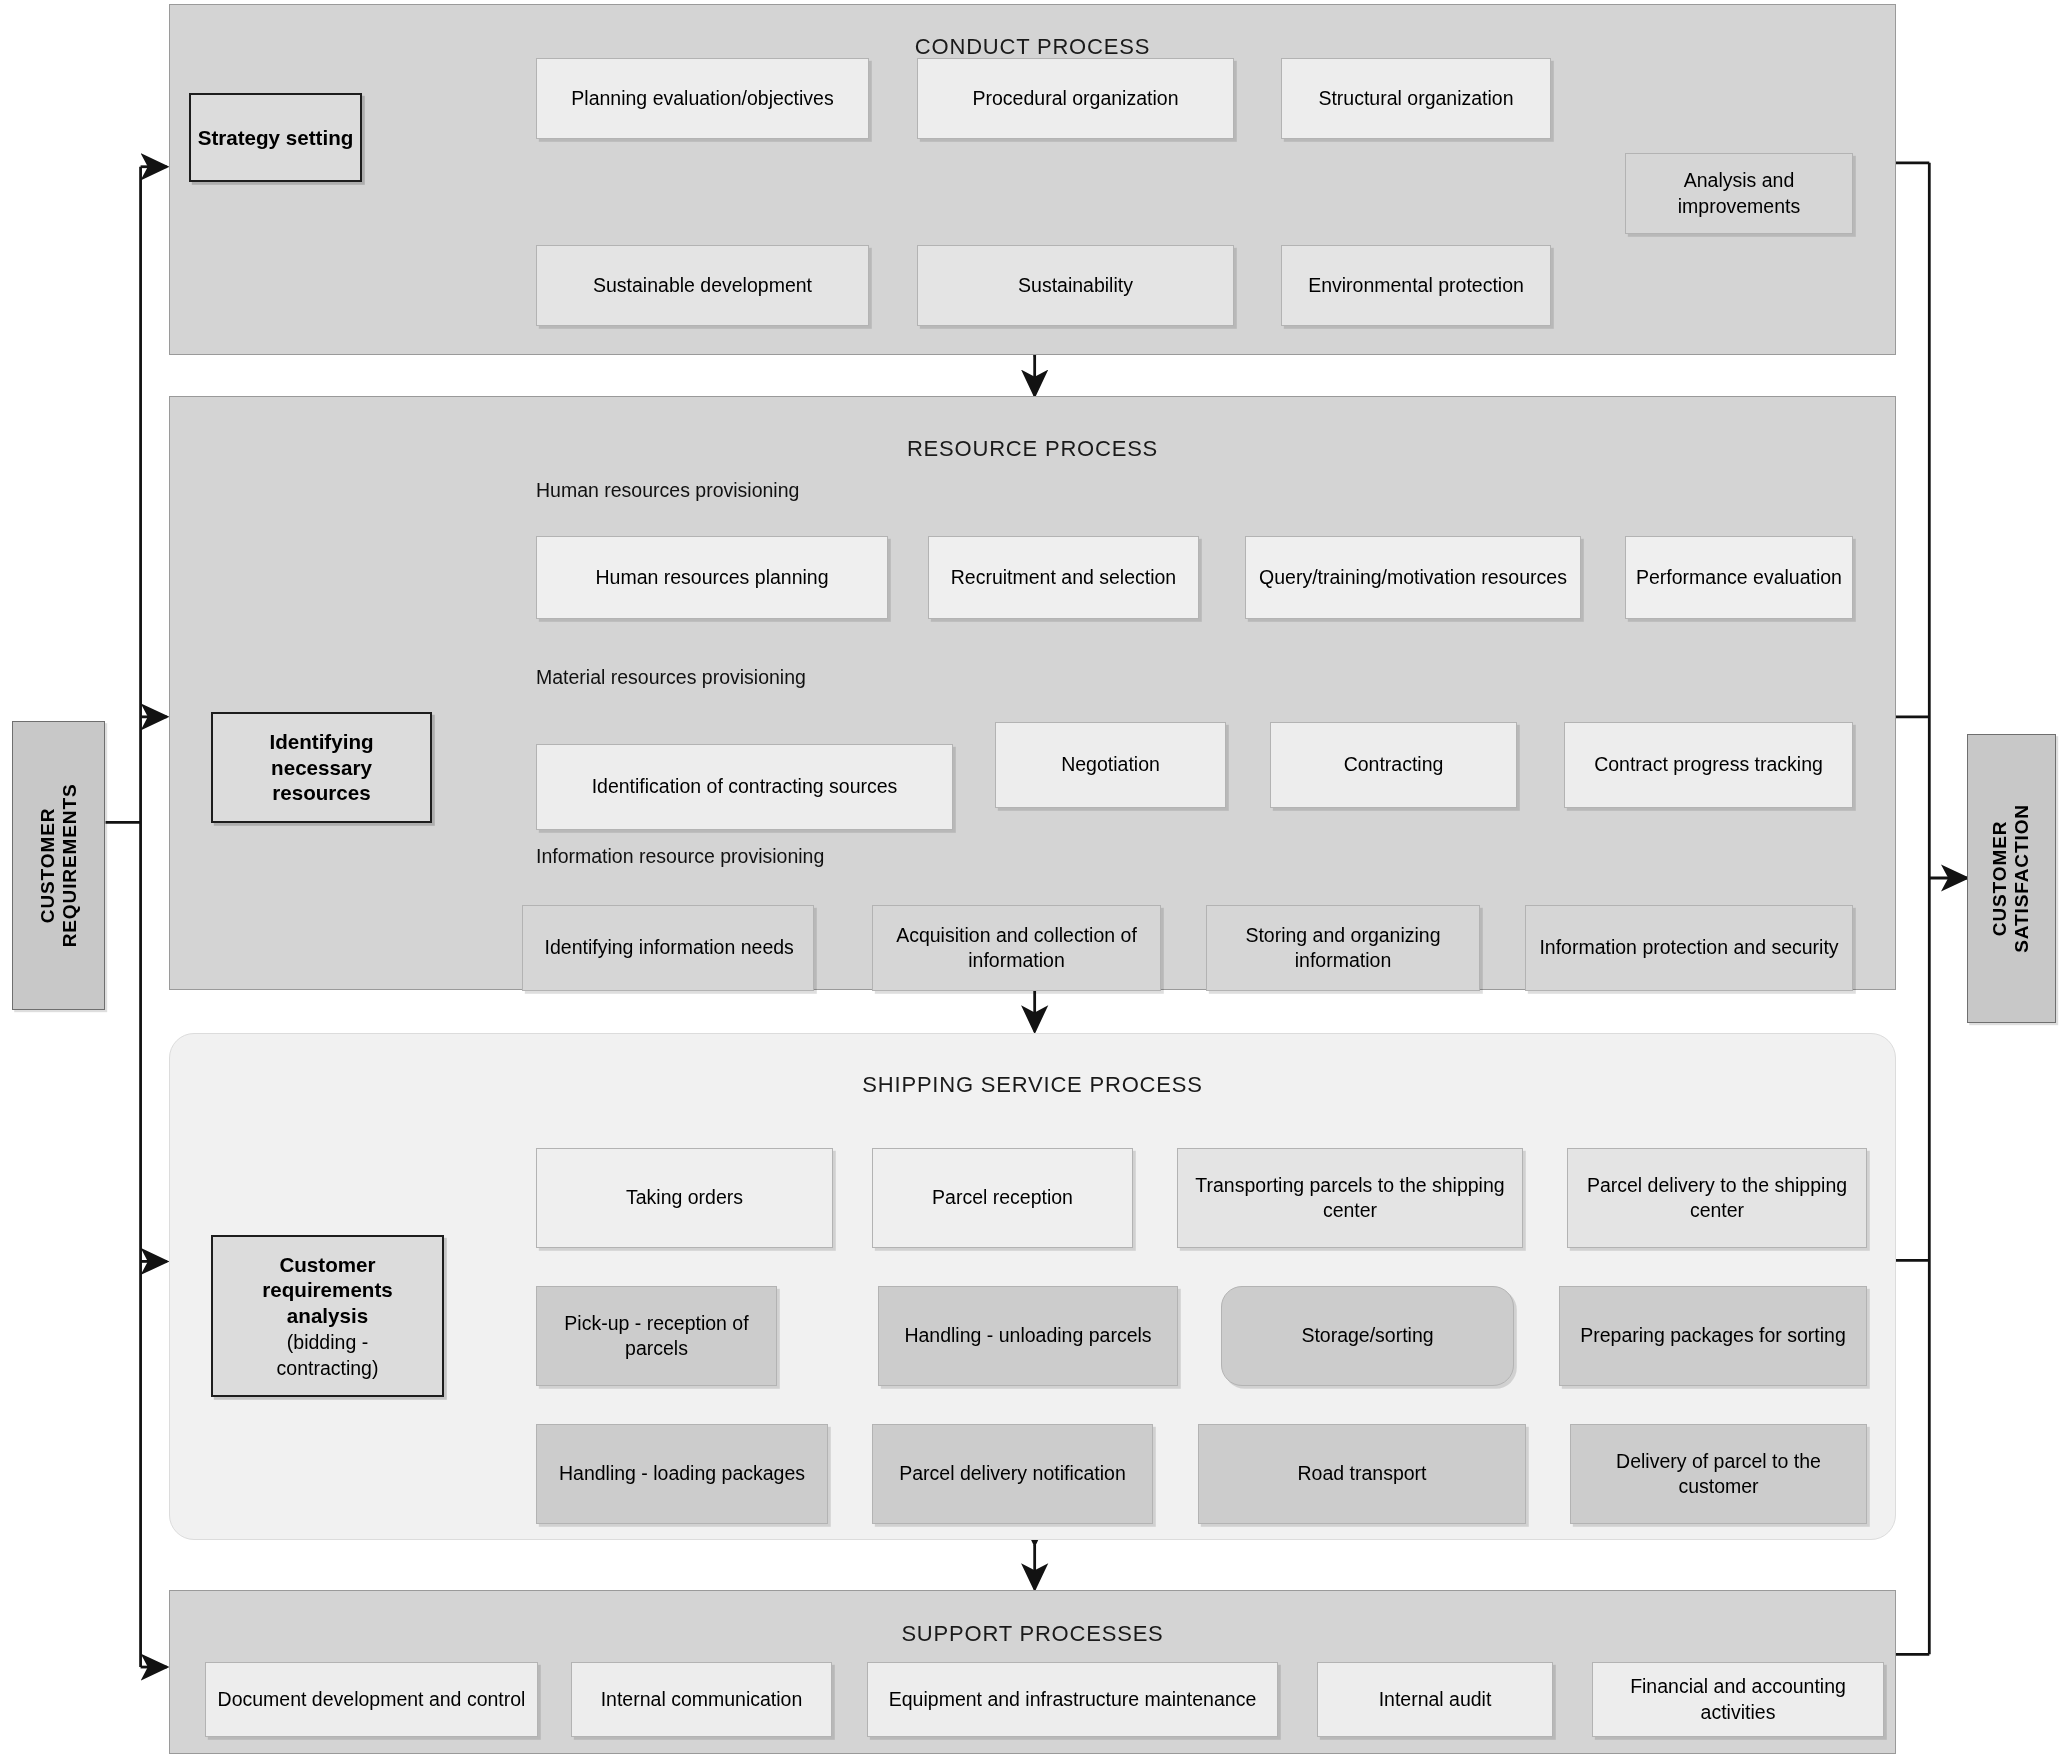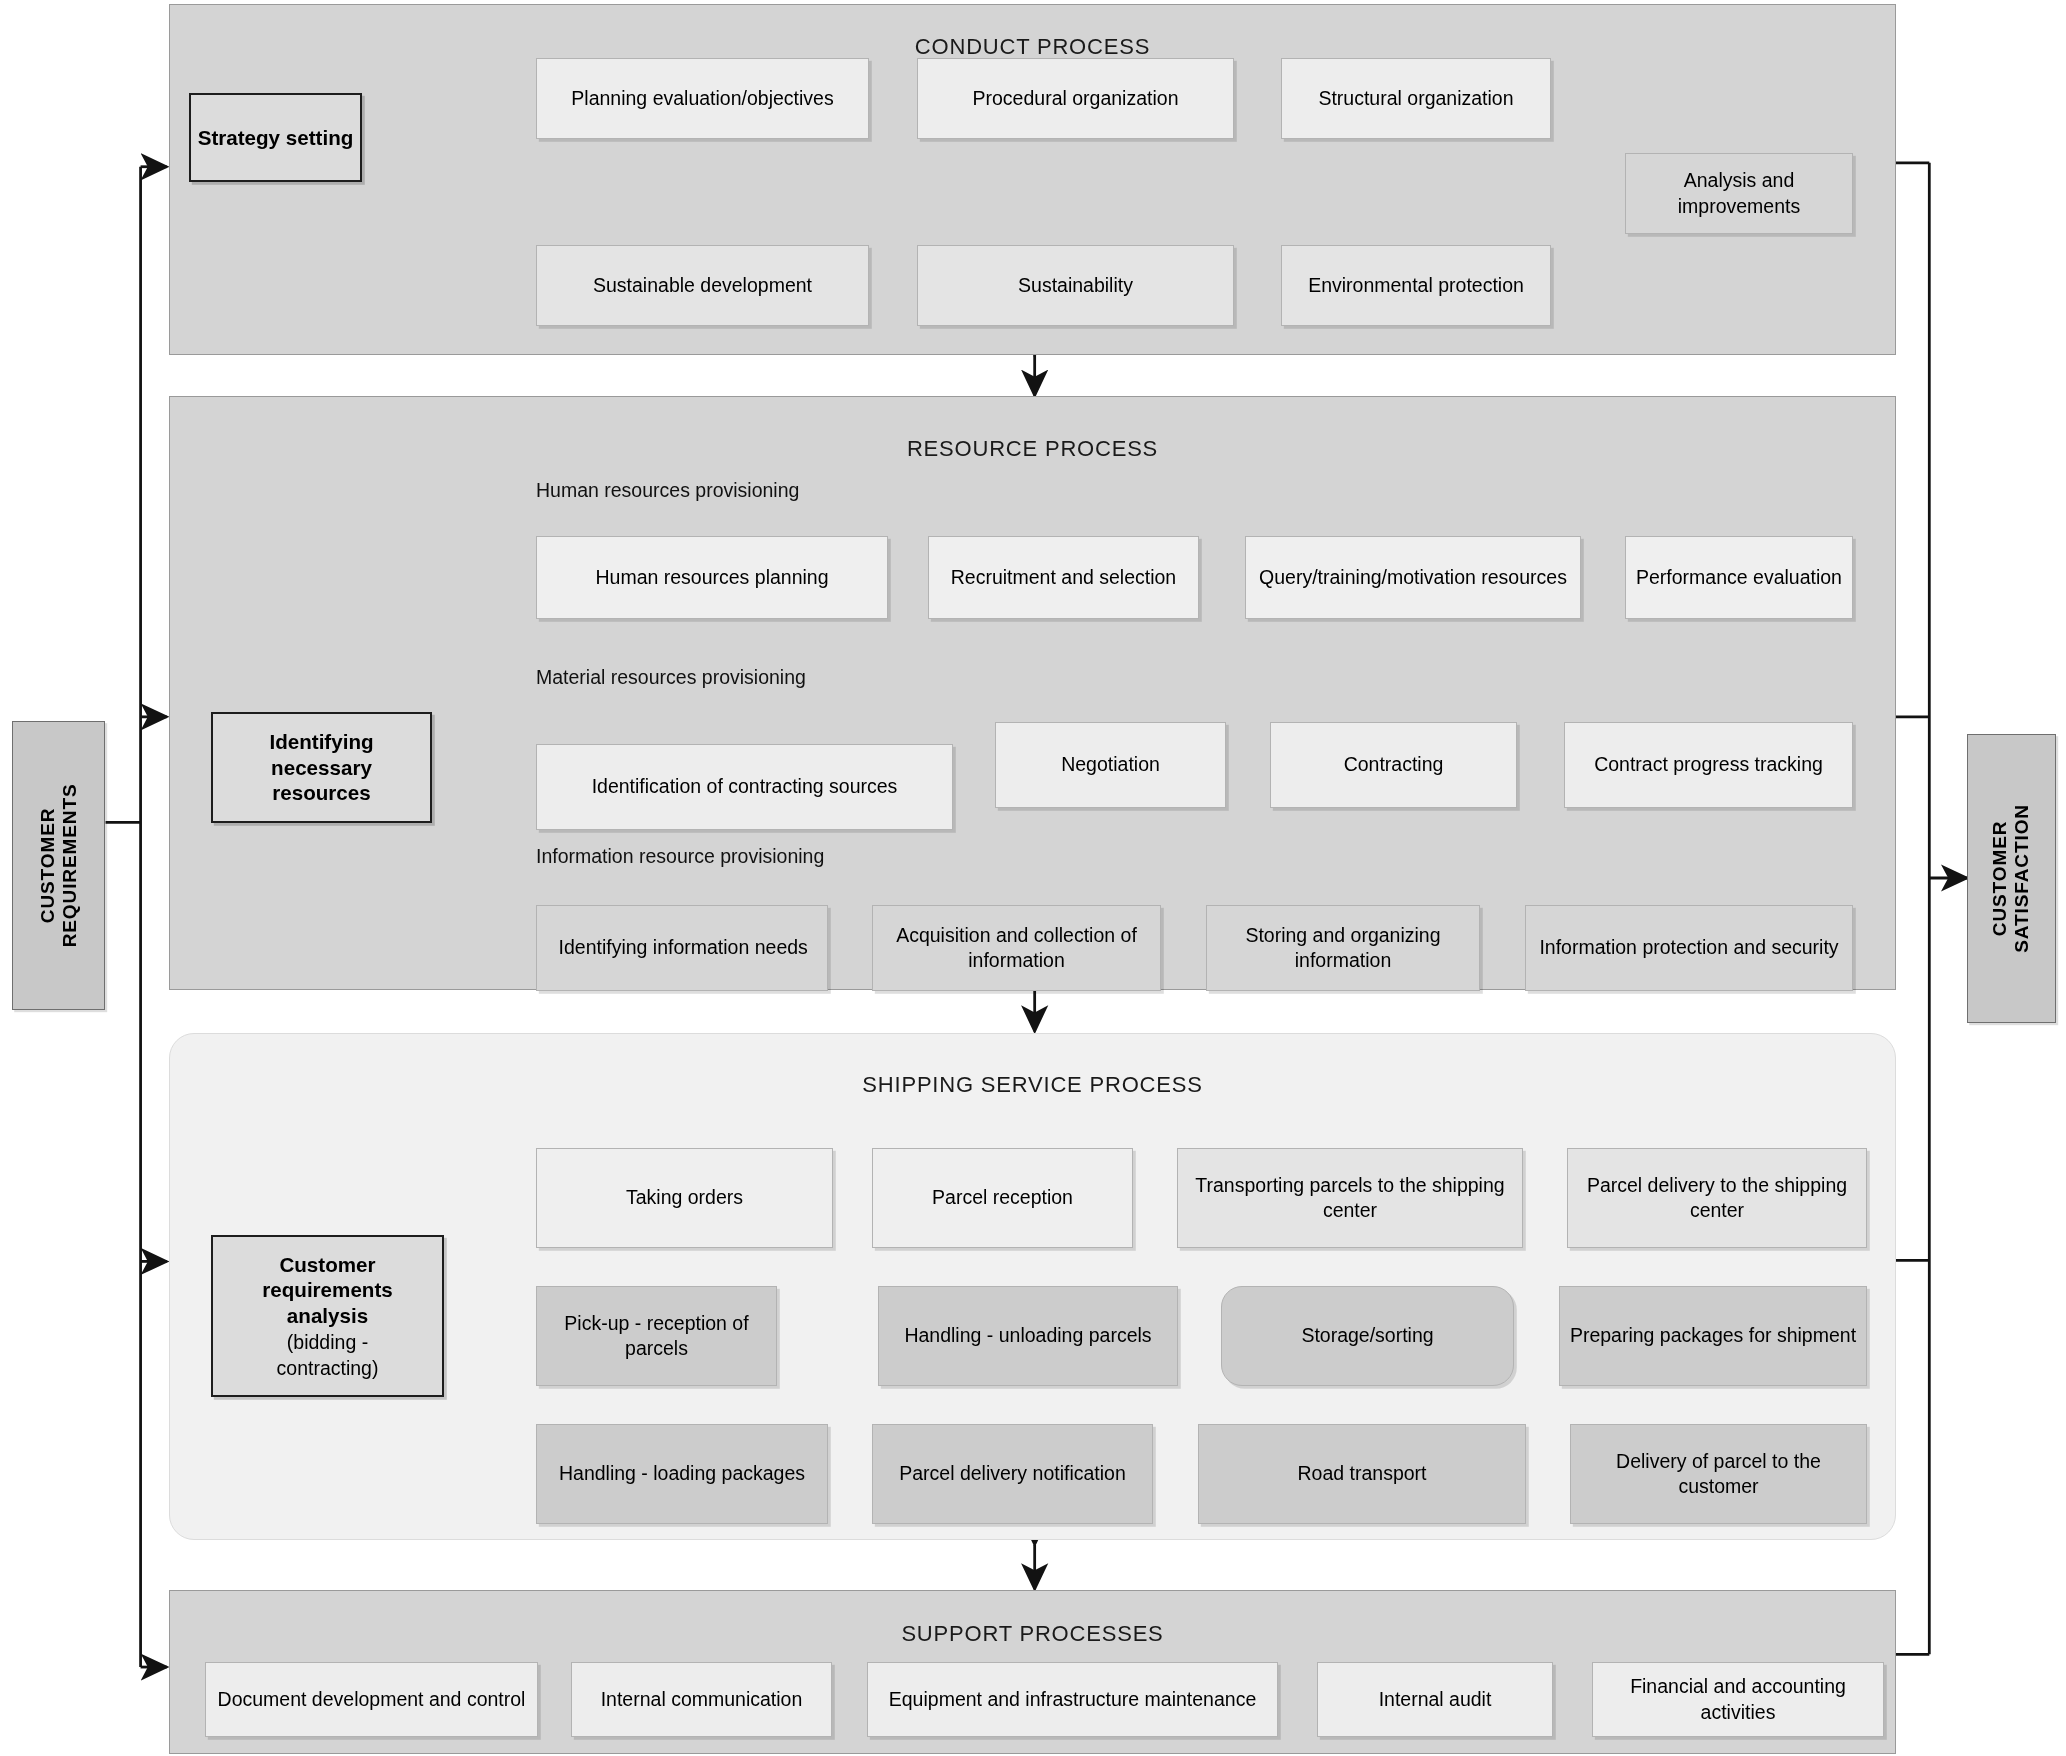--- a/index.html
+++ b/index.html
@@ -217,21 +217,21 @@
     <span>Negotiation</span>
     </div>
   <div class="step s-lightest" style="left:1270px;top:722px;width:247px;height:86px;">
     <span>Contracting</span>
     </div>
   <div class="step s-lightest" style="left:1564px;top:722px;width:289px;height:86px;">
     <span>Contract progress tracking</span>
     </div>
 
   <div class="grp-label" style="left:536px;top:845px;"><span>Information resource provisioning</span></div>
-  <div class="step s-mid" style="left:536px;top:905px;width:292px;height:86px;padding-left:8px;">
+  <div class="step s-mid" style="left:522px;top:905px;width:292px;height:86px;padding-left:8px;">
     <span>Identifying information needs</span>
     </div>
   <div class="step s-mid" style="left:872px;top:905px;width:289px;height:86px;">
     <span>Acquisition and collection of information</span>
     </div>
   <div class="step s-mid" style="left:1206px;top:905px;width:274px;height:86px;">
     <span>Storing and organizing information</span>
     </div>
   <div class="step s-mid" style="left:1525px;top:905px;width:328px;height:86px;">
     <span>Information protection and security</span>
@@ -267,21 +267,21 @@
   <div class="step s-dark" style="left:536px;top:1286px;width:241px;height:100px;">
     <span>Pick-up - reception of parcels</span>
     </div>
   <div class="step s-dark" style="left:878px;top:1286px;width:300px;height:100px;">
     <span>Handling - unloading parcels</span>
     </div>
   <div class="step s-dark" style="left:1221px;top:1286px;width:293px;height:100px;border-radius:21px;">
     <span>Storage/sorting</span>
     </div>
   <div class="step s-dark" style="left:1559px;top:1286px;width:308px;height:100px;">
-    <span>Preparing packages for shipment</span>
+    <span>Preparing packages for sorting</span>
     </div>
 
   <div class="step s-dark" style="left:536px;top:1424px;width:292px;height:100px;">
     <span>Handling - loading packages</span>
     </div>
   <div class="step s-dark" style="left:872px;top:1424px;width:281px;height:100px;">
     <span>Parcel delivery notification</span>
     </div>
   <div class="step s-dark" style="left:1198px;top:1424px;width:328px;height:100px;">
     <span>Road transport</span>

